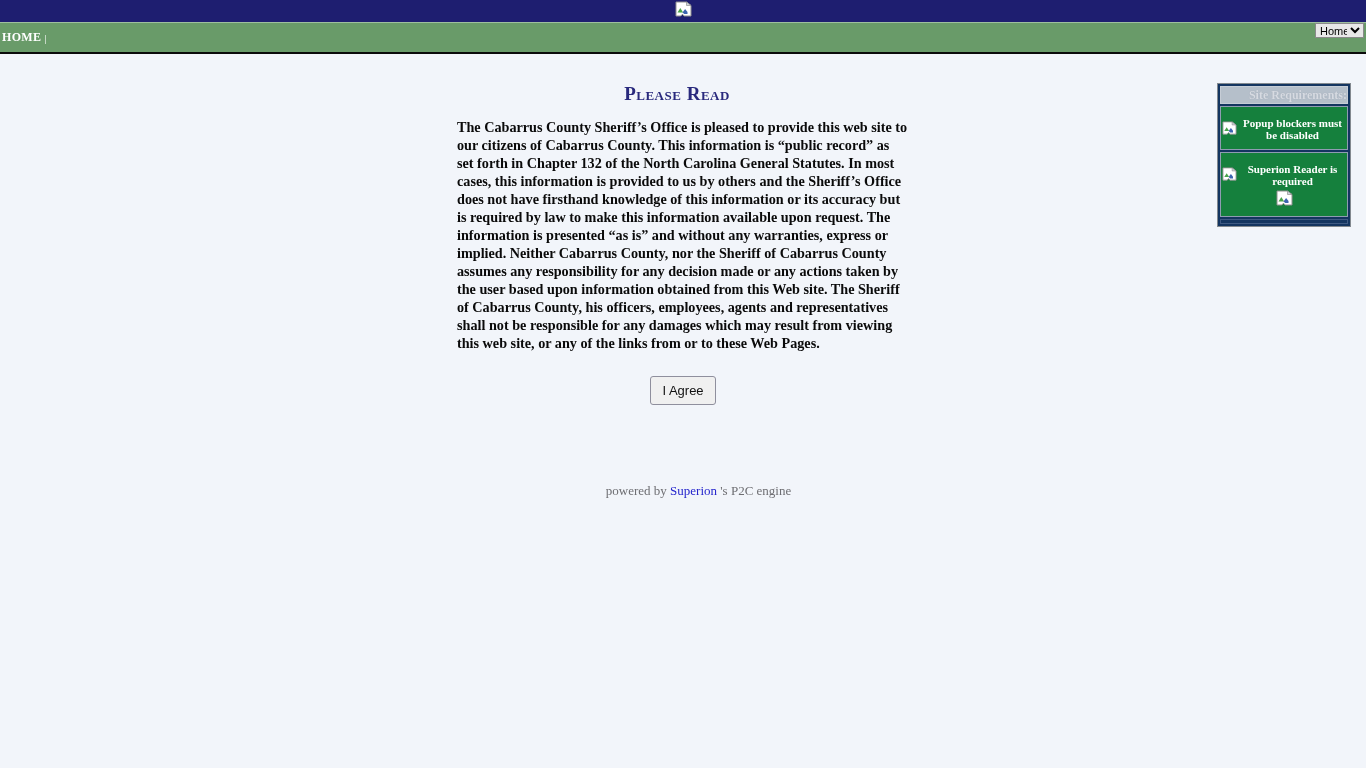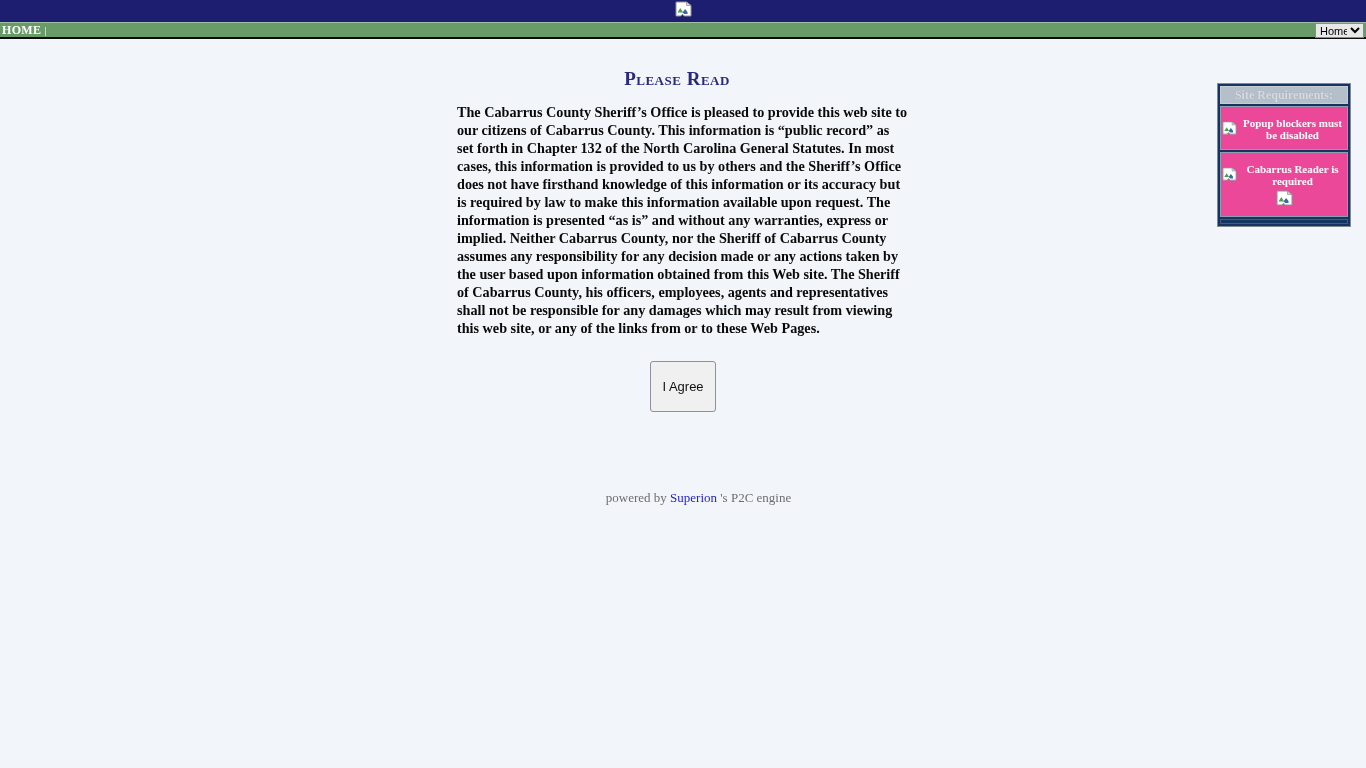--- a/index.html
+++ b/index.html
@@ -13,21 +13,21 @@
 
   
   .topbar {
     height: 22px;
     background: #1e1e70;
     display: flex; align-items: center; justify-content: center;
   }
 
   
   .greenbar {
-    height: 17px;
+    height: 32px;
     background: #699b69;
     border-top: 1px solid #9ebf9f;
     border-bottom: 2px solid #0b0b0b;
     display: flex; align-items: center;
     position: relative;
     padding-left: 2px;
   }
   .home-link {
     color: #ffffff; font-weight: bold; font-size: 12px;
     text-decoration: none; letter-spacing: 0.3px;
@@ -65,21 +65,21 @@
     font-weight: bold;
   }
   .agree-button {
     margin-top: 24px;
     font-family: "Liberation Sans", sans-serif;
     font-size: 13px;
     color: #111;
     background: #f0f0f0;
     border: 1px solid #8f8f9d;
     border-radius: 3px;
-    padding: 17px 11px;
+    padding: 6px 11px;
     cursor: pointer;
   }
   .footer {
     margin-top: 78px;
     font-size: 13px;
     color: #6e6e72;
     margin-left: 31px;
   }
   .footer .vendor-link { color: #2424cc; text-decoration: none; cursor: pointer; }
 
@@ -92,28 +92,28 @@
     background: #143560;
     padding: 2px;
     font-family: "Liberation Serif", serif;
   }
   .sr-header {
     background: #b5bfca;
     border: 1px solid #c6cdd6;
     color: #d7dbe2;
     font-weight: bold;
     font-size: 12px;
-    text-align: center;
+    text-align: right;
     height: 18px; line-height: 16px;
     text-shadow: 0 0 1px #9aa3b0;
   }
   .sr-cell {
     margin-top: 2px;
     border: 1px solid #8f9cb2;
-    background: #ec4899;
+    background: #15803d;
     color: #ffffff;
     font-weight: bold;
     font-size: 11px;
     text-align: center;
     padding: 10px 1px 8px 1px;
   }
   .sr-line { display: flex; align-items: center; justify-content: center; gap: 2px; }
   .sr-line .req-label { flex: 1; line-height: 12px; }
   .sr-extra-icon { margin-top: 3px; }
   .sr-footer {
@@ -176,21 +176,21 @@
   <div class="sr-cell">
     <div class="sr-line">
       <span class="bimg">
         <svg width="15" height="14" viewBox="0 0 17 16">
           <path d="M1 1h10.5l4.5 3.5V15H9L7.5 13.2 5.8 15H1z" fill="#ffffff" stroke="#8f8f8f" stroke-width="1"></path>
           <path d="M11.5 1l4.5 3.5h-4.5z" fill="#cfd6de" stroke="#8f8f8f" stroke-width="0.7"></path>
           <path d="M2.5 11.5L5.3 7l2.8 4.5z" fill="#4aa34a"></path>
           <path d="M7.5 11.5l2.6-3.6 2.4 3.1v2H9.3z" fill="#3c64b0"></path>
         </svg>
       </span>
-      <span class="req-label">Cabarrus Reader is required</span>
+      <span class="req-label">Superion Reader is required</span>
     </div>
     <div class="sr-extra-icon">
       <span class="bimg">
         <svg width="17" height="16" viewBox="0 0 17 16">
           <path d="M1 1h10.5l4.5 3.5V15H9L7.5 13.2 5.8 15H1z" fill="#ffffff" stroke="#8f8f8f" stroke-width="1"></path>
           <path d="M11.5 1l4.5 3.5h-4.5z" fill="#cfd6de" stroke="#8f8f8f" stroke-width="0.7"></path>
           <path d="M2.5 11.5L5.3 7l2.8 4.5z" fill="#4aa34a"></path>
           <path d="M7.5 11.5l2.6-3.6 2.4 3.1v2H9.3z" fill="#3c64b0"></path>
         </svg>
       </span>

